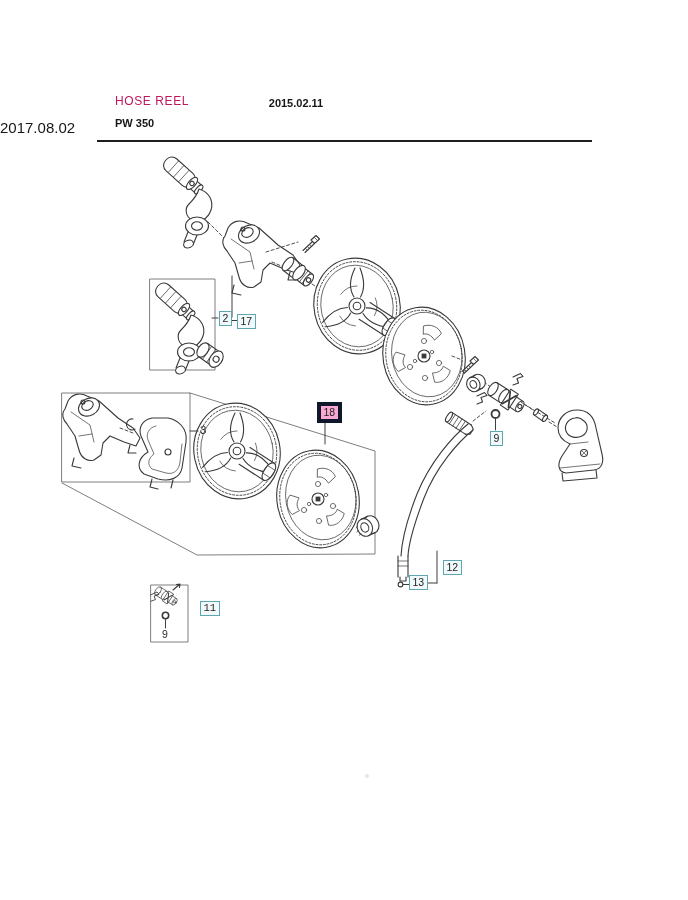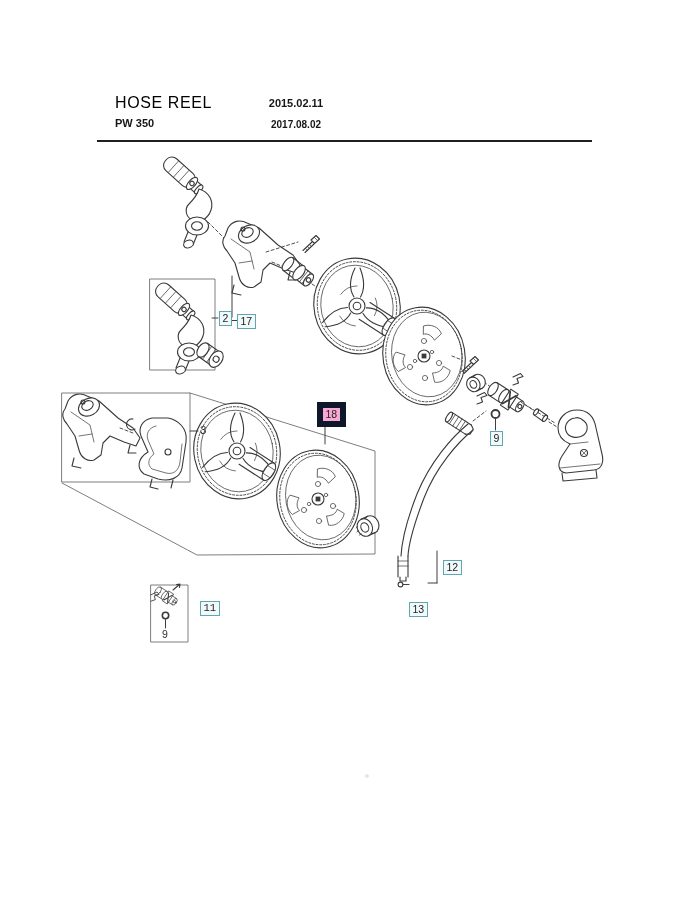--- a/index.html
+++ b/index.html
@@ -1,36 +1,36 @@
 <!DOCTYPE html>
 <html><head>
 <meta charset="utf-8">
 <style>
   html,body{margin:0;padding:0;background:#ffffff;}
   body{width:688px;height:900px;position:relative;overflow:hidden;
        font-family:"Liberation Sans",sans-serif;color:#161616;}
   .page{position:absolute;inset:0;background:#fff;}
-  .hdr-title{position:absolute;left:115px;top:94px;font-size:16px;letter-spacing:.6px;color:#000000;}
+  .hdr-title{position:absolute;left:115px;top:94px;font-size:12px;letter-spacing:.6px;color:#be185d;}
   .hdr-model{position:absolute;left:115px;top:117px;font-size:11px;font-weight:bold;}
   .hdr-date1{position:absolute;left:0;top:97px;width:592px;text-align:center;font-size:11px;font-weight:bold;}
-  .hdr-date2{position:absolute;left:0;top:119px;width:592px;text-align:center;font-size:10px;font-weight:bold;}
+  .hdr-date2{position:absolute;left:0;top:119px;width:592px;text-align:left;font-size:15px;font-weight:normal;}
   .rule{position:absolute;left:97px;top:140px;width:495px;height:2px;background:#1f1f1f;}
   svg.diagram{position:absolute;left:0;top:0;}
   .diagram *{stroke:#3a3a3a;fill:none;stroke-width:1.1;stroke-linecap:round;stroke-linejoin:round;}
   .diagram .f{fill:#ffffff;}
   .diagram .dk{fill:#3a3a3a;stroke:none;}
   .diagram .thin{stroke-width:.7;}
   .diagram .ser{stroke-dasharray:2 1.7;stroke-width:.85;}
   .diagram .dash{stroke-dasharray:3 2.4;stroke-width:.9;}
   .diagram .box{stroke:#6f6f6f;stroke-width:.9;}
   .diagram .lead{stroke:#3f3f3f;stroke-width:1;}
   .diagram .faint{stroke:#d8d8d8;}
   .callout{position:absolute;font-size:10.5px;line-height:13px;padding:0 2.5px;color:#222;}
   .callout.teal{border:1px solid #5fa7b0;background:#f1f9fa;}
-  .callout.orange{border:6px solid #0f172a;background:#f9a8d4;}
+  .callout.orange{border:4px solid #0f172a;background:#f9a8d4;}
   .callout.plain{border:none;background:transparent;font-size:11.5px;color:#2e2e2e;padding:0;}
 </style>
 </head>
 <body>
 
 <div class="page">
 
   <div class="hdr-title">HOSE REEL</div>
   <div class="hdr-model">PW 350</div>
   <div class="hdr-date1">2015.02.11</div>
@@ -308,17 +308,17 @@
 
     <circle cx="367" cy="776" r="1.2" class="faint"></circle>
   </svg>
 
   <div class="callout teal" style="left:219px;top:311px;">2</div>
   <div class="callout teal" style="left:237px;top:314px;">17</div>
   <div class="callout plain" style="left:200px;top:424px;">3</div>
   <div class="callout orange" style="left:317px;top:402px;">18</div>
   <div class="callout teal" style="left:490px;top:431px;">9</div>
   <div class="callout teal" style="left:443px;top:560px;">12</div>
-  <div class="callout teal" style="left:409px;top:602px;">13</div>
+  <div class="callout teal" style="left:409px;top:575px;">13</div>
   <div class="callout teal" style="left:200px;top:601px;font-family:Liberation Mono, monospace;">11</div>
   <div class="callout plain" style="left:162px;top:628px;font-size:10.5px;">9</div>
 
 </div>
 
 </body></html>

